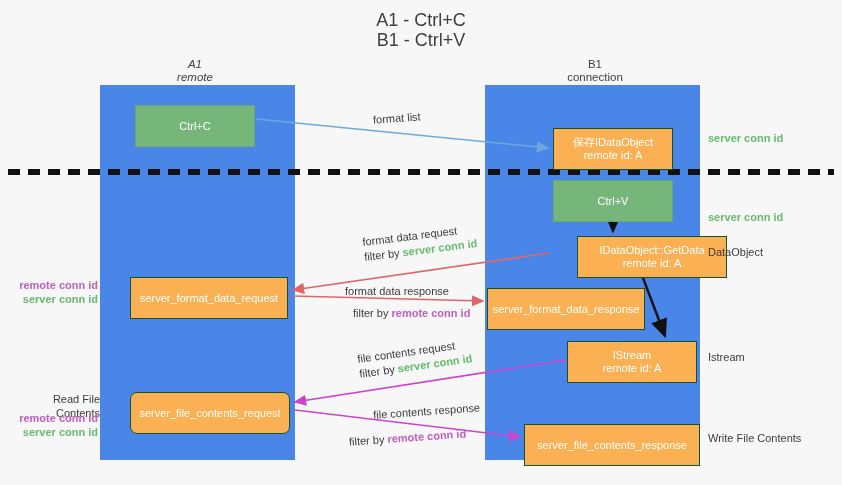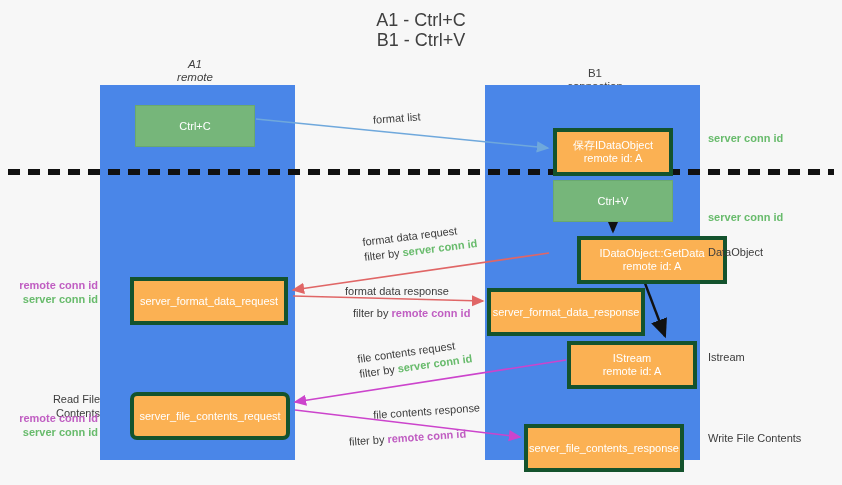--- a/index.html
+++ b/index.html
@@ -17,48 +17,48 @@
   #title{
     left:0;top:10px;width:842px;text-align:center;
     font-size:18px;line-height:20px;color:#404040;
   }
 
   
   .col-head{
     text-align:center;font-size:11.5px;line-height:13px;color:#404040;
   }
   #head-a1{left:120px;top:58px;width:150px;font-style:italic;}
-  #head-b1{left:520px;top:58px;width:150px;margin-top:9px;}
+  #head-b1{left:520px;top:58px;width:150px;}
 
   
   .lane{background:#4a86e8;}
   #lane-a1{left:100px;top:85px;width:195px;height:375px;}
   #lane-b1{left:485px;top:85px;width:215px;height:375px;}
 
   
   .node{
     box-sizing:border-box;
     display:flex;flex-direction:column;
     align-items:center;justify-content:center;
     color:#ffffff;font-size:11px;line-height:13px;
     text-align:center;padding:20px 6px;
   }
   .node.green{background:#76b67a;border:1px solid #6aa96f;}
-  .node.orange{background:#fbb153;border:4px solid #14532d;}
+  .node.orange{background:#fbb153;border:1px solid #14532d;}
   .node .l2{font-size:11px;}
 
   #n-ctrlc{left:135px;top:105px;width:120px;height:28px;}
   #n-idataobject{left:553px;top:128px;width:120px;height:33px;}
   #n-ctrlv{left:553px;top:180px;width:120px;height:28px;}
   #n-getdata{left:577px;top:236px;width:150px;height:33px;}
   #n-fmt-req{left:130px;top:277px;width:158px;height:27px;}
   #n-fmt-res{left:487px;top:288px;width:158px;height:27px;}
   #n-istream{left:567px;top:341px;width:130px;height:33px;}
   #n-file-req{left:130px;top:392px;width:160px;height:27px;border-radius:7px;}
-  #n-file-res{left:524px;top:424px;width:160px;height:27px;}
+  #n-file-res{left:524px;top:424px;width:176px;height:27px;}
 
   
   .side{font-size:11px;line-height:14px;}
   .green-t{color:#68bb6c;font-weight:bold;}
   .purple-t{color:#c05ec2;font-weight:bold;}
   .dark-t{color:#3c3c3c;}
   #lbl-srv-1{left:708px;top:131px;}
   #lbl-srv-2{left:708px;top:210px;}
   #lbl-dataobject{left:708px;top:245px;}
   #lbl-istream{left:708px;top:350px;}

